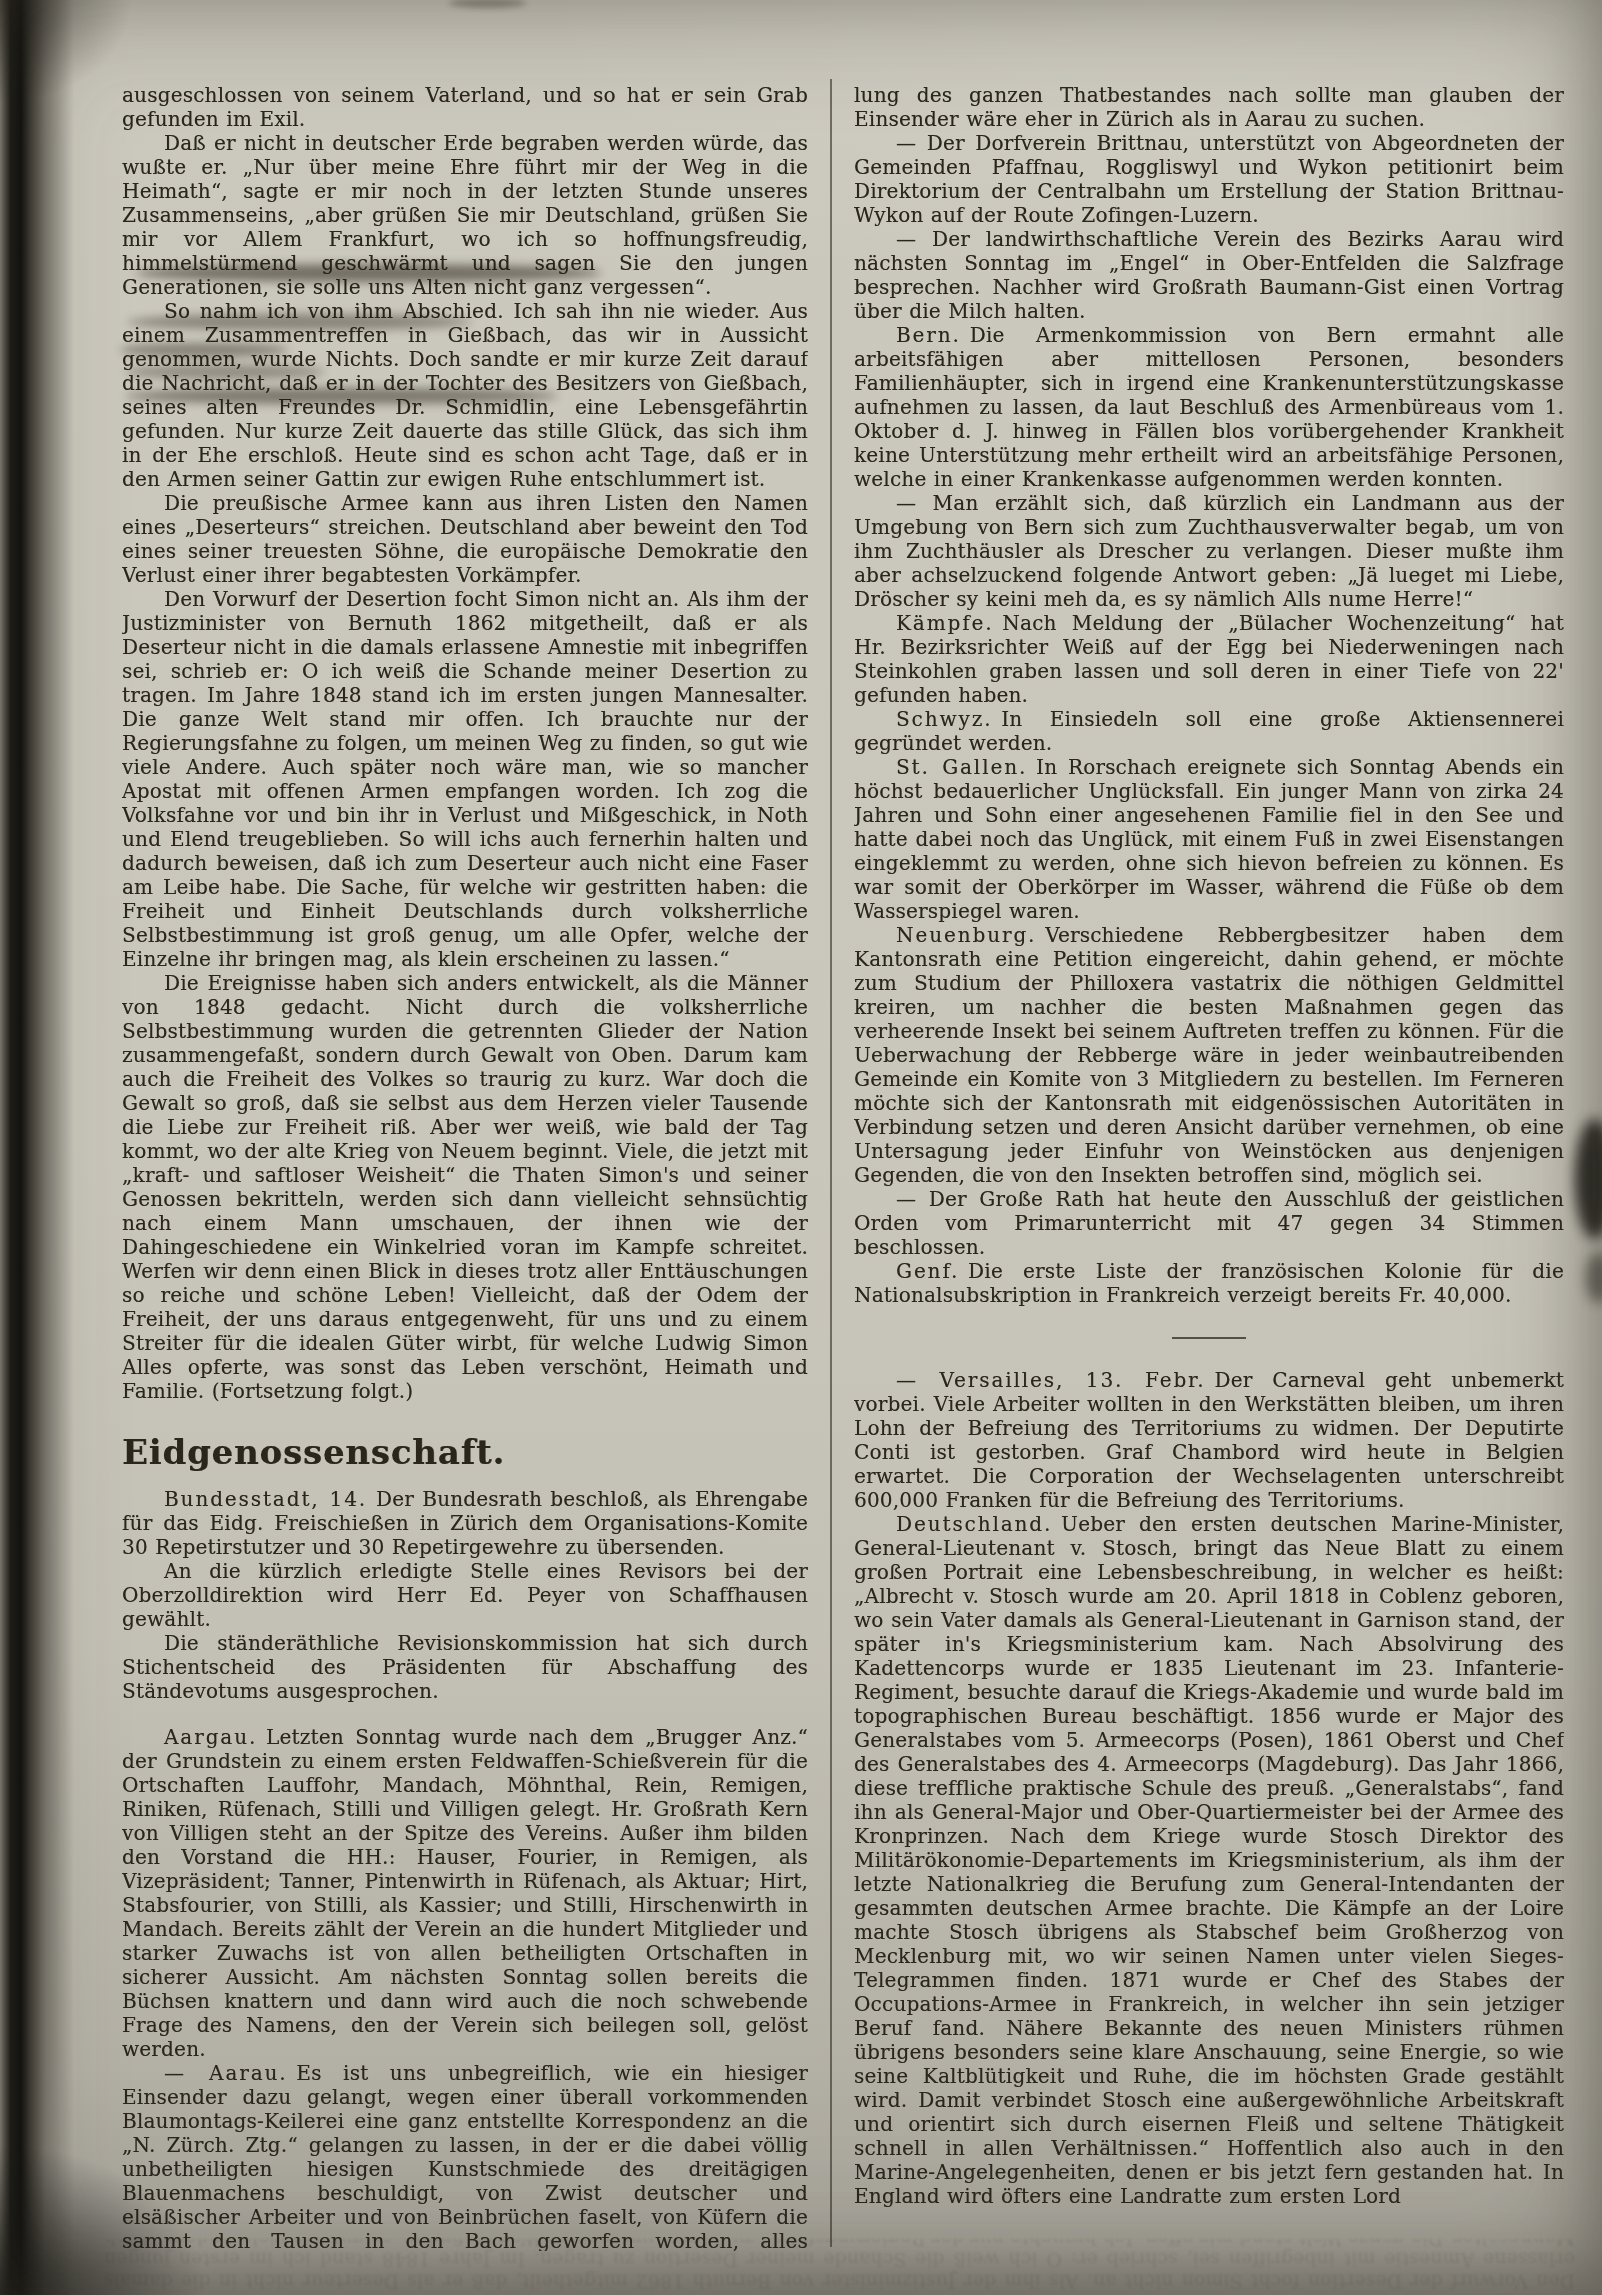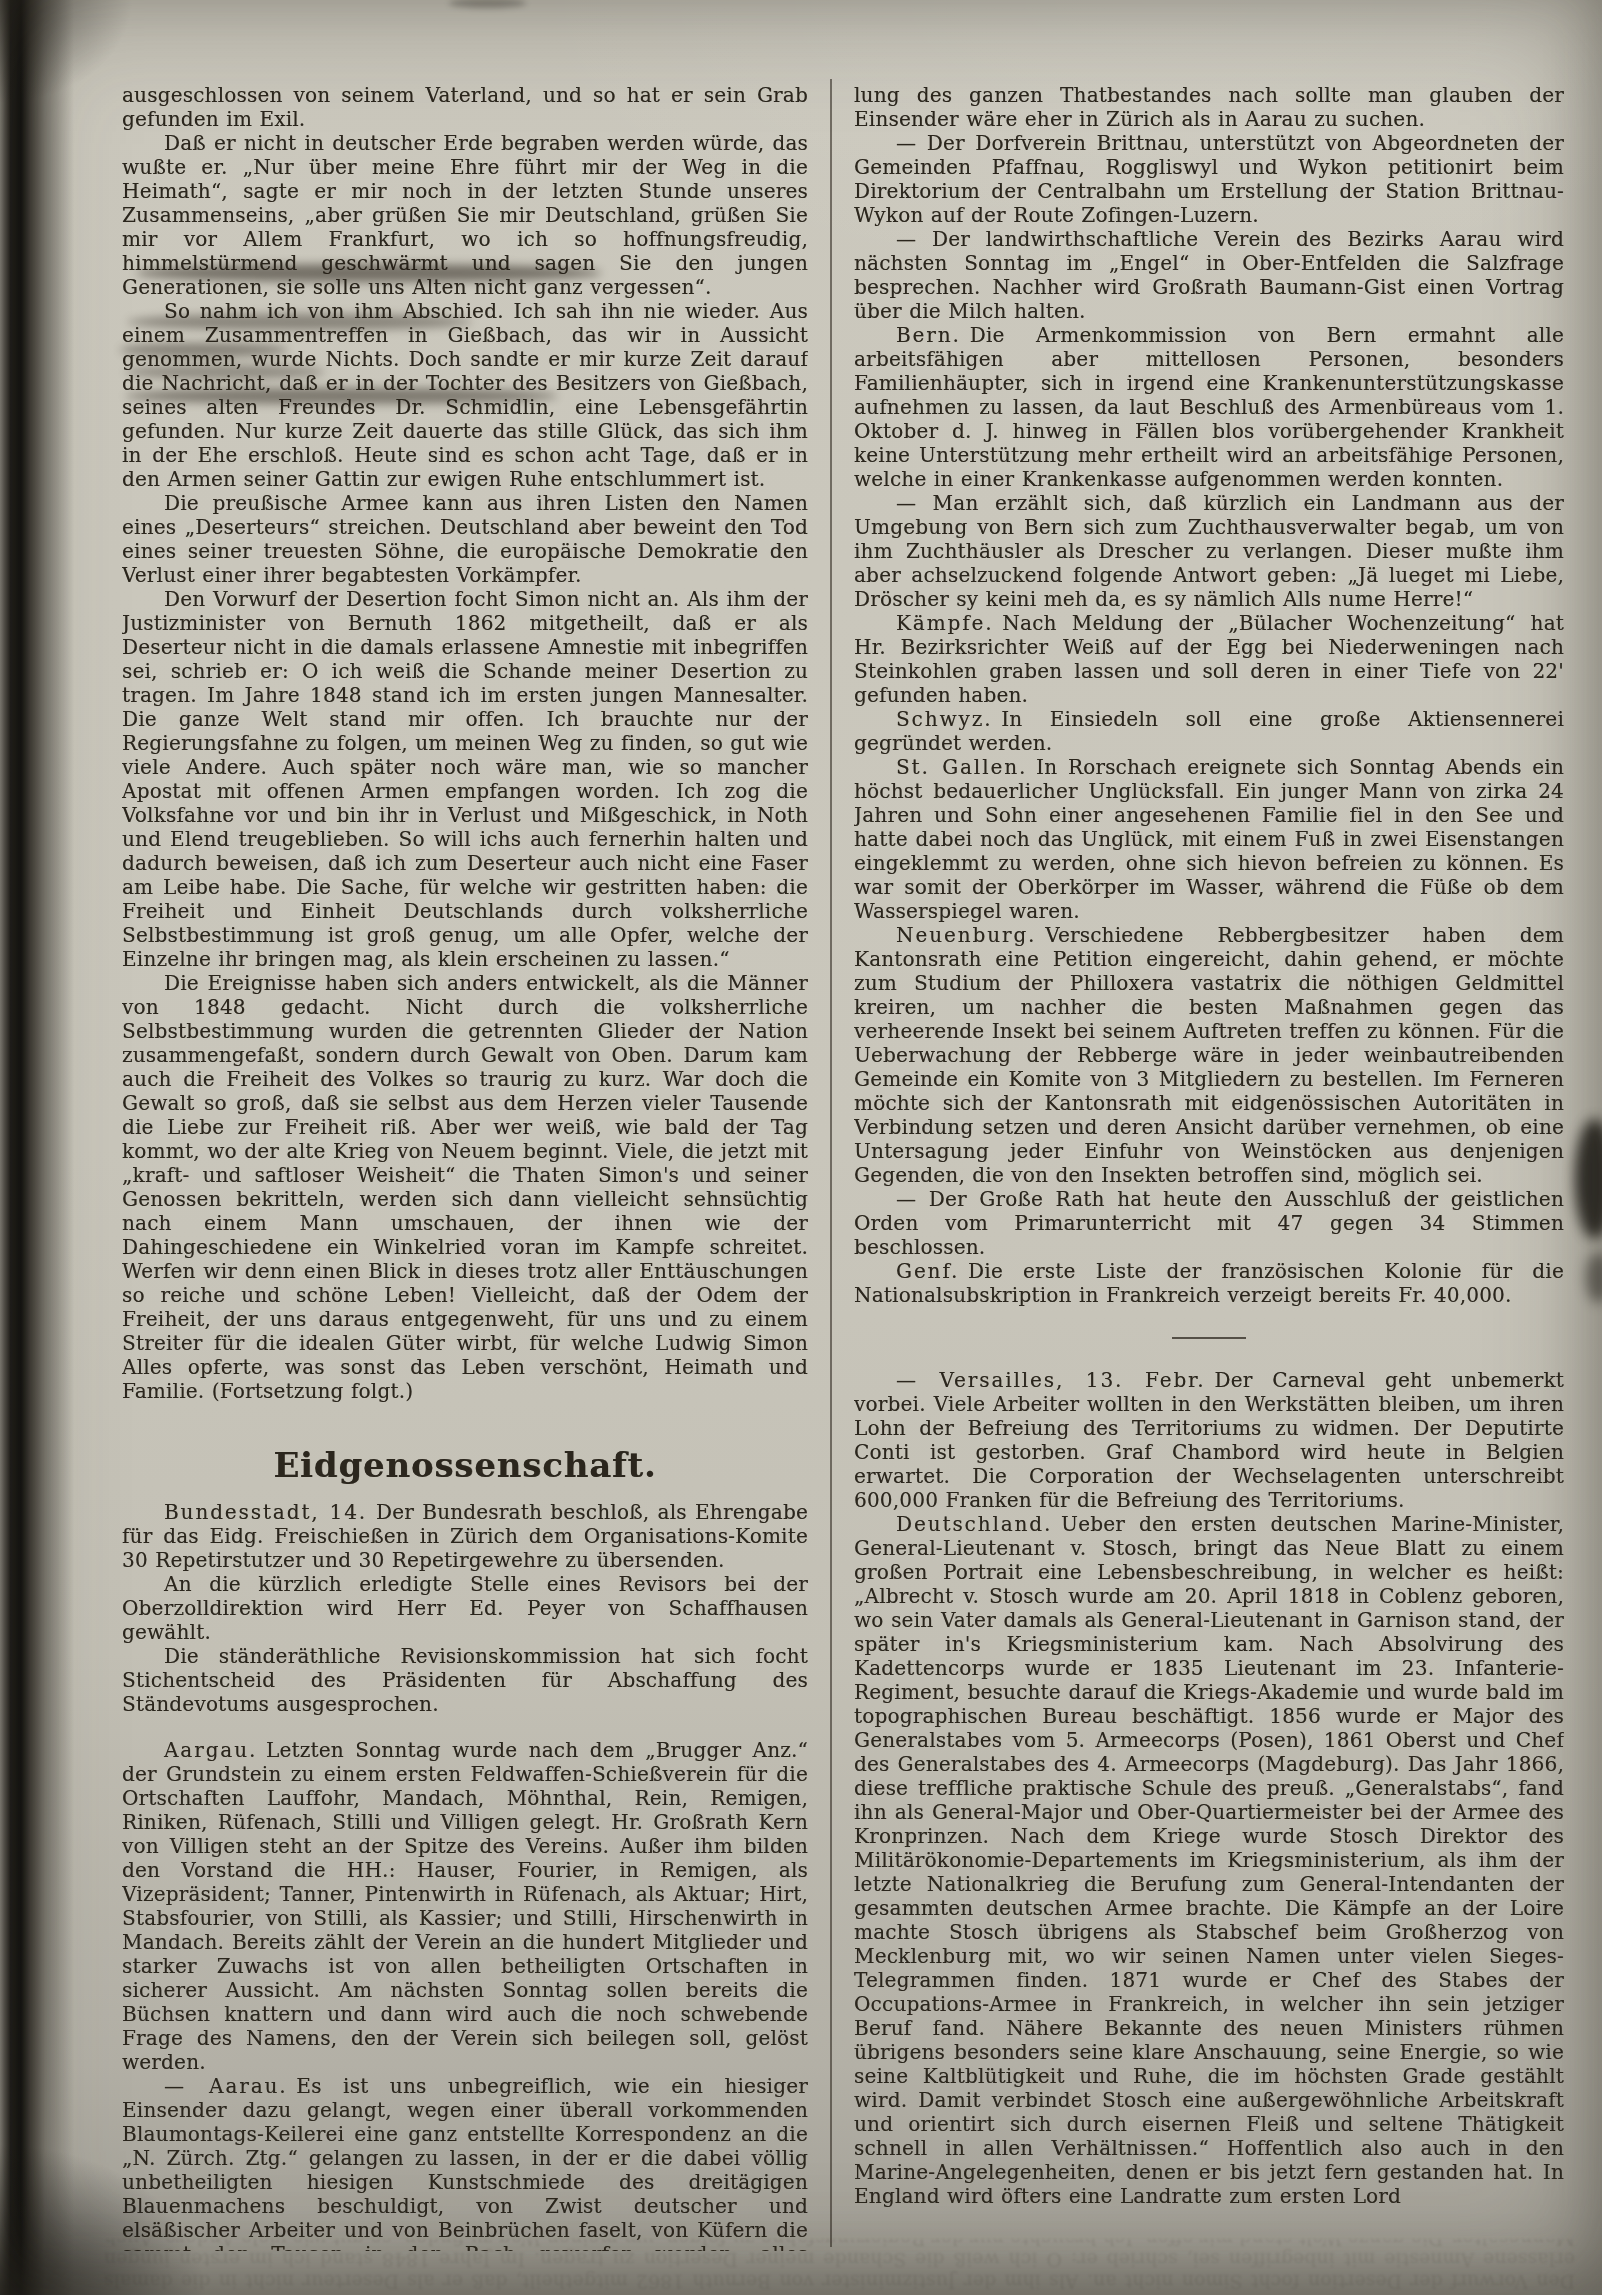--- a/index.html
+++ b/index.html
@@ -42,22 +42,22 @@
   
   .col{position:absolute;top:83px;height:2168px;overflow:hidden;}
   .col-left{left:122px;width:686px;}
   .col-right{left:854px;width:710px;}
   .p{margin:0;font-size:20px;line-height:24px;text-align:justify;text-indent:2.1em;
      letter-spacing:0.2px;word-spacing:0.8px;hyphens:auto;
      text-shadow:0.2px 0.2px 0.3px rgba(43,38,29,0.45);}
   .noindent{text-indent:0;}
   .gap-top{margin-top:22.4px;}
   .lead{font-weight:normal;letter-spacing:1.9px;margin-right:8.8px;}
-  .section-header{font-size:34px;line-height:38px;text-align:center;font-weight:bold;
-     margin:43px 0 16px;letter-spacing:0.8px;
+  .section-header{font-size:34px;line-height:38px;font-weight:bold;
+     margin:30px 0 16px;letter-spacing:0.8px;
      text-shadow:0.4px 0.4px 0.5px rgba(43,38,29,0.5);}
   .section-divider{width:74px;border:none;border-top:2.4px solid rgba(45,40,32,0.75);
      margin:30px auto 29px;}
 </style>
 </head>
 <body>
 
 <div class="scan">
 
   <div class="col col-left">
@@ -65,21 +65,21 @@
     <p class="p">Daß er nicht in deutscher Erde begraben werden würde, das wußte er. „Nur über meine Ehre führt mir der Weg in die Heimath“, sagte er mir noch in der letzten Stunde unseres Zusammenseins, „aber grüßen Sie mir Deutschland, grüßen Sie mir vor Allem Frankfurt, wo ich so hoffnungsfreudig, himmelstürmend geschwärmt und sagen Sie den jungen Generationen, sie solle uns Alten nicht ganz vergessen“.</p>
     <p class="p">So nahm ich von ihm Abschied. Ich sah ihn nie wieder. Aus einem Zusammentreffen in Gießbach, das wir in Aussicht genommen, wurde Nichts. Doch sandte er mir kurze Zeit darauf die Nachricht, daß er in der Tochter des Besitzers von Gießbach, seines alten Freundes Dr. Schmidlin, eine Lebensgefährtin gefunden. Nur kurze Zeit dauerte das stille Glück, das sich ihm in der Ehe erschloß. Heute sind es schon acht Tage, daß er in den Armen seiner Gattin zur ewigen Ruhe entschlummert ist.</p>
     <p class="p">Die preußische Armee kann aus ihren Listen den Namen eines „Deserteurs“ streichen. Deutschland aber beweint den Tod eines seiner treuesten Söhne, die europäische Demokratie den Verlust einer ihrer begabtesten Vorkämpfer.</p>
     <p class="p">Den Vorwurf der Desertion focht Simon nicht an. Als ihm der Justizminister von Bernuth 1862 mitgetheilt, daß er als Deserteur nicht in die damals erlassene Amnestie mit inbegriffen sei, schrieb er: O ich weiß die Schande meiner Desertion zu tragen. Im Jahre 1848 stand ich im ersten jungen Mannesalter. Die ganze Welt stand mir offen. Ich brauchte nur der Regierungsfahne zu folgen, um meinen Weg zu finden, so gut wie viele Andere. Auch später noch wäre man, wie so mancher Apostat mit offenen Armen empfangen worden. Ich zog die Volksfahne vor und bin ihr in Verlust und Mißgeschick, in Noth und Elend treugeblieben. So will ichs auch fernerhin halten und dadurch beweisen, daß ich zum Deserteur auch nicht eine Faser am Leibe habe. Die Sache, für welche wir gestritten haben: die Freiheit und Einheit Deutschlands durch volksherrliche Selbstbestimmung ist groß genug, um alle Opfer, welche der Einzelne ihr bringen mag, als klein erscheinen zu lassen.“</p>
     <p class="p">Die Ereignisse haben sich anders entwickelt, als die Männer von 1848 gedacht. Nicht durch die volksherrliche Selbstbestimmung wurden die getrennten Glieder der Nation zusammengefaßt, sondern durch Gewalt von Oben. Darum kam auch die Freiheit des Volkes so traurig zu kurz. War doch die Gewalt so groß, daß sie selbst aus dem Herzen vieler Tausende die Liebe zur Freiheit riß. Aber wer weiß, wie bald der Tag kommt, wo der alte Krieg von Neuem beginnt. Viele, die jetzt mit „kraft- und saftloser Weisheit“ die Thaten Simon's und seiner Genossen bekritteln, werden sich dann vielleicht sehnsüchtig nach einem Mann umschauen, der ihnen wie der Dahingeschiedene ein Winkelried voran im Kampfe schreitet. Werfen wir denn einen Blick in dieses trotz aller Enttäuschungen so reiche und schöne Leben! Vielleicht, daß der Odem der Freiheit, der uns daraus entgegenweht, für uns und zu einem Streiter für die idealen Güter wirbt, für welche Ludwig Simon Alles opferte, was sonst das Leben verschönt, Heimath und Familie. (Fortsetzung folgt.)</p>
 
     <h2 class="section-header">Eidgenossenschaft.</h2>
 
     <p class="p"><span class="lead">Bundesstadt, 14.</span><span>Der Bundesrath beschloß, als Ehrengabe für das Eidg. Freischießen in Zürich dem Organisations-Komite 30 Repetirstutzer und 30 Repetirgewehre zu übersenden.</span></p>
     <p class="p">An die kürzlich erledigte Stelle eines Revisors bei der Oberzolldirektion wird Herr Ed. Peyer von Schaffhausen gewählt.</p>
-    <p class="p">Die ständeräthliche Revisionskommission hat sich focht Stichentscheid des Präsidenten für Abschaffung des Ständevotums ausgesprochen.</p>
+    <p class="p">Die ständeräthliche Revisionskommission hat sich durch Stichentscheid des Präsidenten für Abschaffung des Ständevotums ausgesprochen.</p>
     <p class="p gap-top"><span class="lead">Aargau.</span><span>Letzten Sonntag wurde nach dem „Brugger Anz.“ der Grundstein zu einem ersten Feldwaffen-Schießverein für die Ortschaften Lauffohr, Mandach, Möhnthal, Rein, Remigen, Riniken, Rüfenach, Stilli und Villigen gelegt. Hr. Großrath Kern von Villigen steht an der Spitze des Vereins. Außer ihm bilden den Vorstand die HH.: Hauser, Fourier, in Remigen, als Vizepräsident; Tanner, Pintenwirth in Rüfenach, als Aktuar; Hirt, Stabsfourier, von Stilli, als Kassier; und Stilli, Hirschenwirth in Mandach. Bereits zählt der Verein an die hundert Mitglieder und starker Zuwachs ist von allen betheiligten Ortschaften in sicherer Aussicht. Am nächsten Sonntag sollen bereits die Büchsen knattern und dann wird auch die noch schwebende Frage des Namens, den der Verein sich beilegen soll, gelöst werden.</span></p>
     <p class="p"><span class="lead">— Aarau.</span><span>Es ist uns unbegreiflich, wie ein hiesiger Einsender dazu gelangt, wegen einer überall vorkommenden Blaumontags-Keilerei eine ganz entstellte Korrespondenz an die „N. Zürch. Ztg.“ gelangen zu lassen, in der er die dabei völlig unbetheiligten hiesigen Kunstschmiede des dreitägigen Blauenmachens beschuldigt, von Zwist deutscher und elsäßischer Arbeiter und von Beinbrüchen faselt, von Küfern die sammt den Tausen in den Bach geworfen worden, alles Neuigkeiten von denen hier Niemand etwas weiß. Dem Ausdruck Tausen und der völligen Entstel-</span></p>
   </div>
 
   <div class="column-rule"></div>
 
   <div class="col col-right">
     <p class="p noindent">lung des ganzen Thatbestandes nach sollte man glauben der Einsender wäre eher in Zürich als in Aarau zu suchen.</p>
     <p class="p">— Der Dorfverein Brittnau, unterstützt von Abgeordneten der Gemeinden Pfaffnau, Roggliswyl und Wykon petitionirt beim Direktorium der Centralbahn um Erstellung der Station Brittnau-Wykon auf der Route Zofingen-Luzern.</p>
     <p class="p">— Der landwirthschaftliche Verein des Bezirks Aarau wird nächsten Sonntag im „Engel“ in Ober-Entfelden die Salzfrage besprechen. Nachher wird Großrath Baumann-Gist einen Vortrag über die Milch halten.</p>

